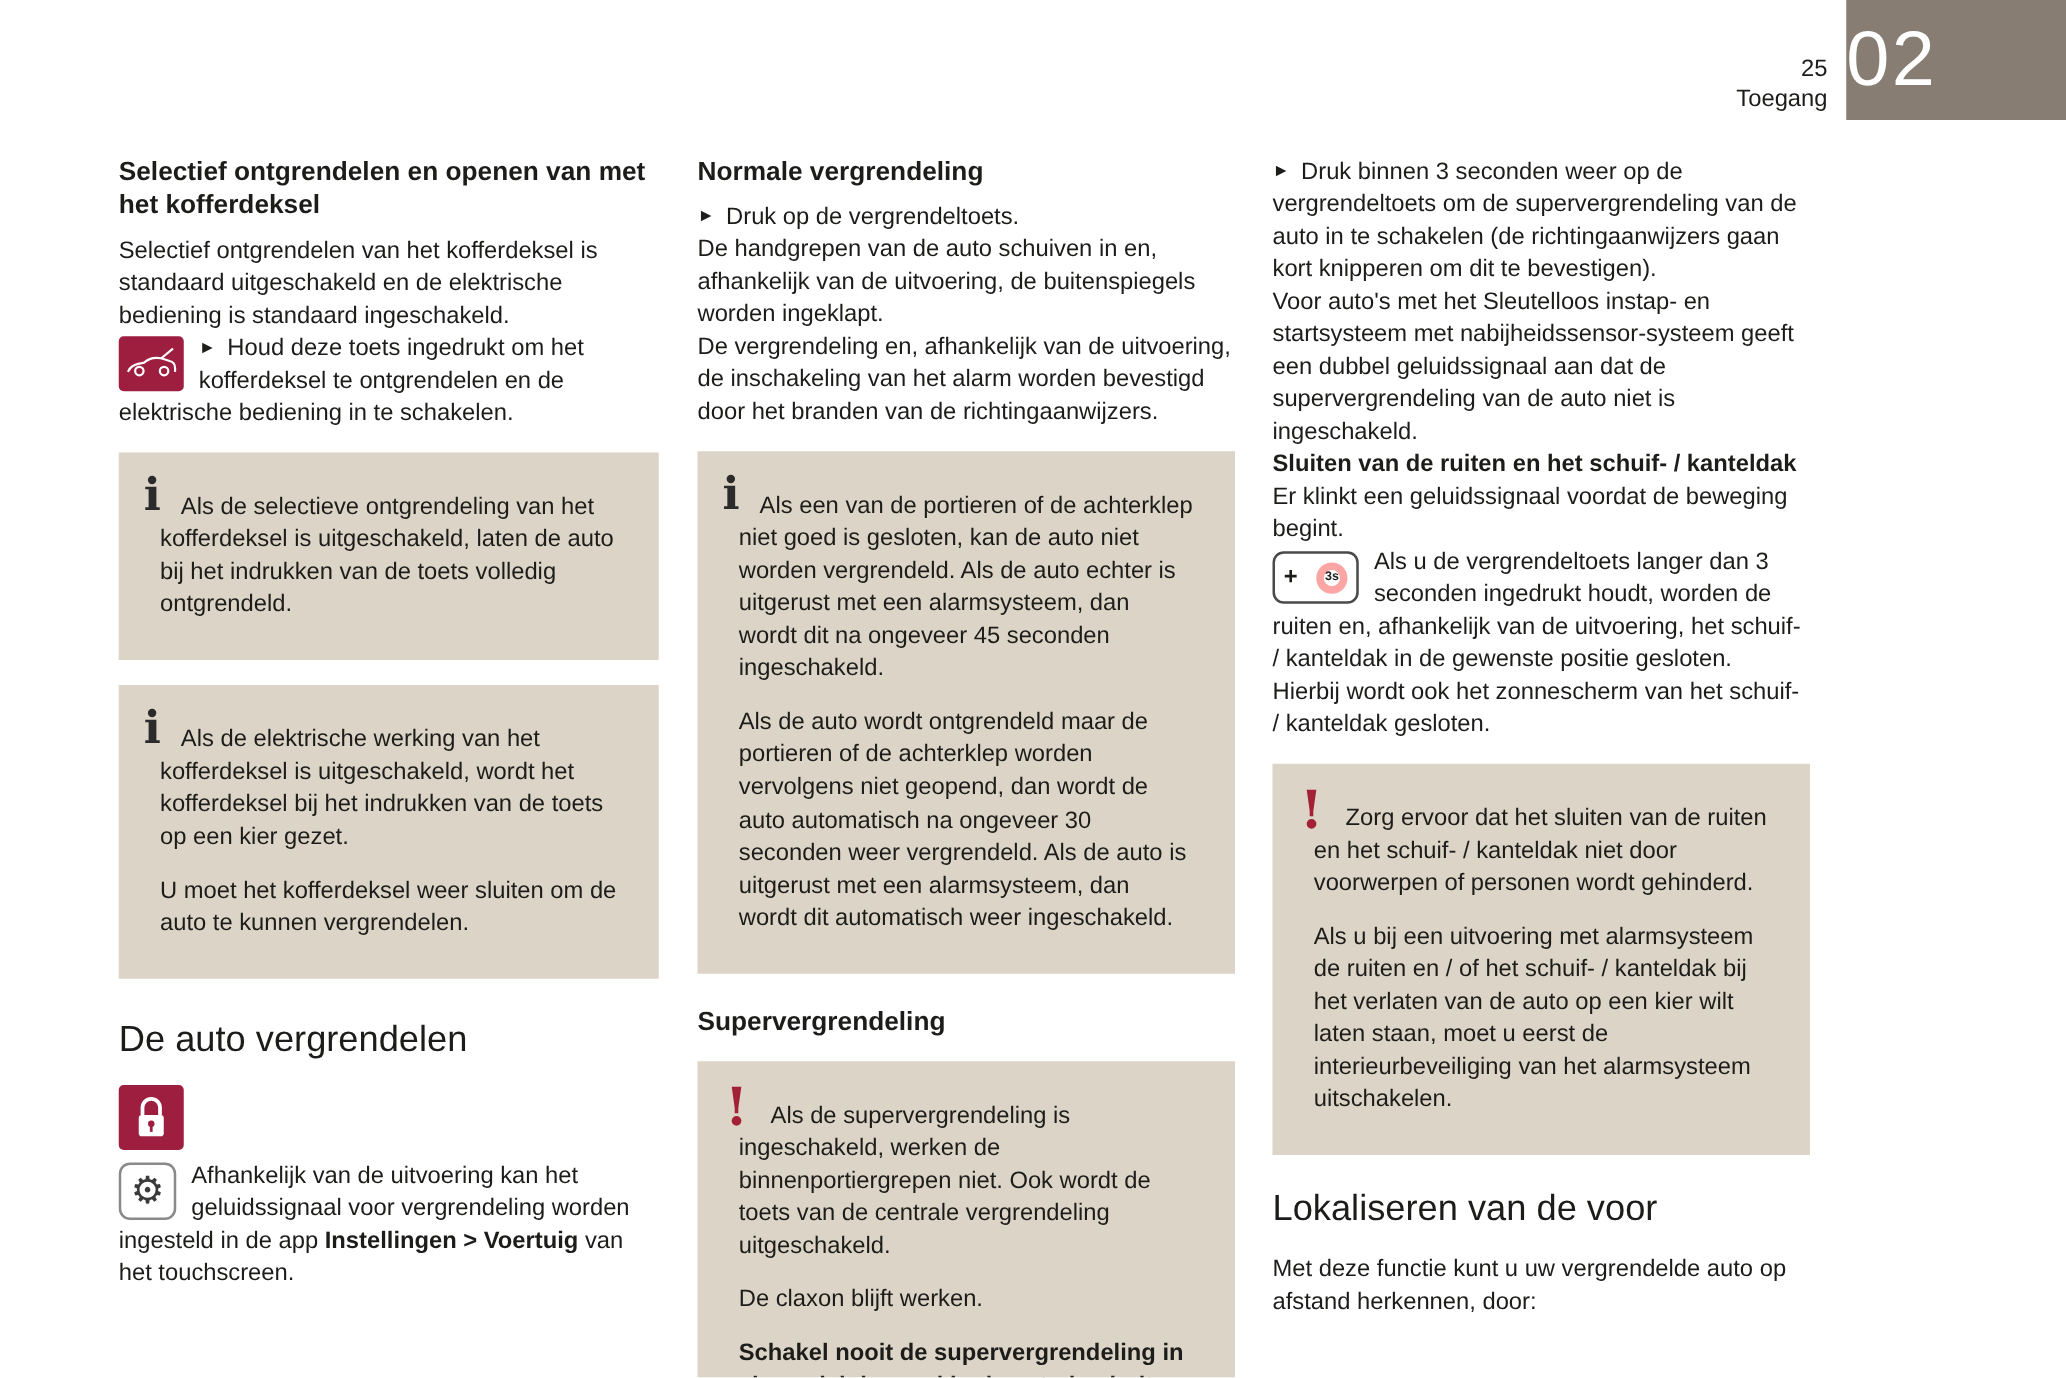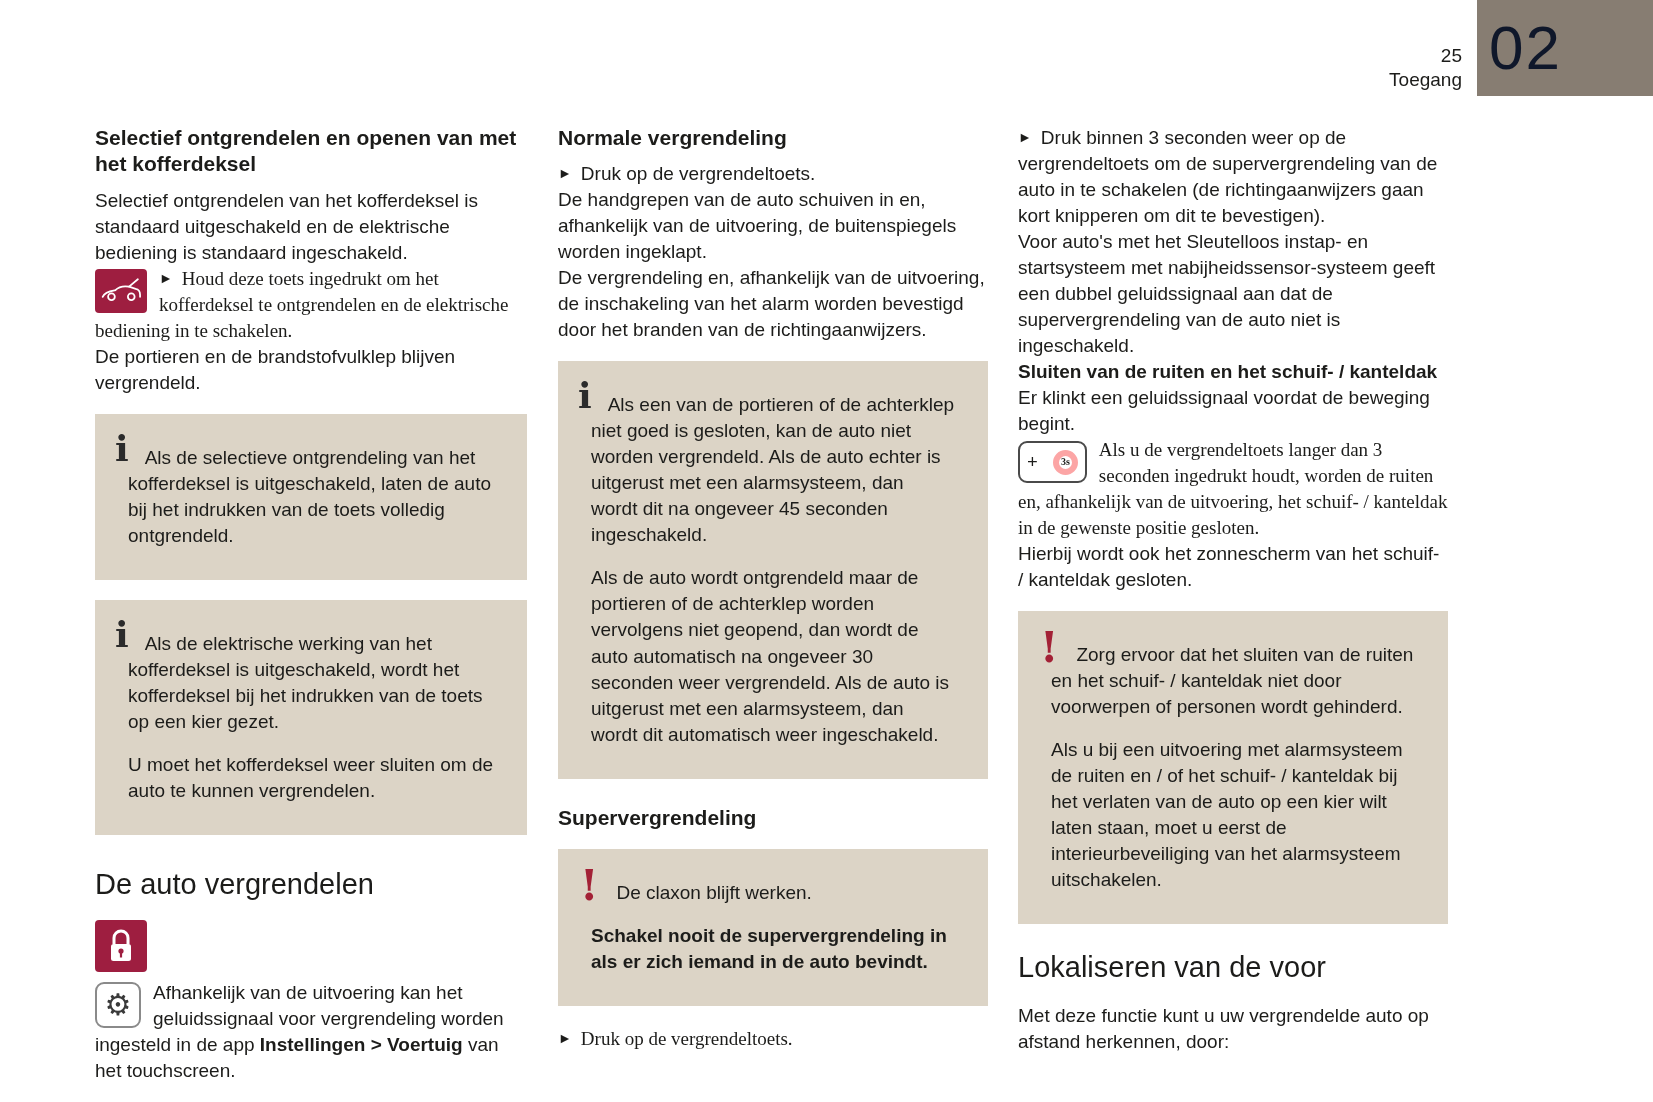--- a/index.html
+++ b/index.html
@@ -3,34 +3,34 @@
 <meta charset="utf-8">
 <style>
   html,body{margin:0;padding:0;background:#ffffff;}
   .page{
     position:relative;width:1653px;height:1102px;background:#ffffff;
     font-family:"Liberation Sans",sans-serif;color:#1c1c1a;overflow:hidden;
   }
   
   .chapter{
     position:absolute;top:0;right:0;width:176px;height:96px;background:#877d72;
-    color:#0f172a;display:flex;align-items:center;padding-left:12px;box-sizing:border-box;
+    color:#ffffff;display:flex;align-items:center;box-sizing:border-box;
   }
   .chapter span{font-size:62px;letter-spacing:2px;line-height:1;}
   .page-meta{position:absolute;top:44px;right:191px;text-align:right;font-size:19px;line-height:1.25;}
   .page-number{font-weight:400;}
   
   .col{position:absolute;top:125px;font-size:19px;line-height:1.37;}
   .col1{left:95px;width:432px;}
   .col2{left:558px;width:430px;}
   .col3{left:1018px;width:430px;}
   .col p{margin:0;}
   h3{font-size:21px;font-weight:700;margin:0 0 10px 0;line-height:1.25;}
   .h-big{font-size:29px;font-weight:400;margin:32px 0 18px 0;line-height:1.2;}
-  .gap-s{margin-top:8px;font-family:Liberation Serif, serif;}
+  .gap-s{margin-top:8px;}
   .gap-l{margin-top:36px;}
   
   .note{background:#dcd4c6;padding:14px 16px;margin:18px 0 20px 0;overflow:hidden;}
   .note p{margin:17px;}
   .i-icon{
     float:left;font-family:"DejaVu Serif",serif;font-weight:700;font-size:36px;
     line-height:.85;margin:5px 16px 2px 4px;color:#2b2b2b;
   }
   .warn-icon{
     float:left;font-family:"DejaVu Serif",serif;font-weight:700;font-size:42px;
@@ -85,21 +85,20 @@
       <span class="tile">
         <svg width="44" height="34" viewBox="0 0 60 40" aria-hidden="true">
           <path d="M5 28 C8 21 16 20 22 19 C27 14 35 13 41 14 L50 17 C55 18 56 21 56 25 L56 28" fill="none" stroke="#ffffff" stroke-width="2.4" stroke-linecap="round"></path>
           <path d="M41 14 L53 4" fill="none" stroke="#ffffff" stroke-width="2.4" stroke-linecap="round"></path>
           <circle cx="17" cy="28" r="4.6" fill="none" stroke="#ffffff" stroke-width="2.4"></circle>
           <circle cx="44" cy="28" r="4.6" fill="none" stroke="#ffffff" stroke-width="2.4"></circle>
         </svg>
       </span>
       <span class="arrow">►</span><span>Houd deze toets ingedrukt om het kofferdeksel te ontgrendelen en de elektrische bediening in te schakelen.</span>
     </div>
-    <p>De portieren en de brandstofvulklep blijven vergrendeld.</p>
 
     <div class="note">
       <span class="i-icon">i</span>
       <p>Als de selectieve ontgrendeling van het kofferdeksel is uitgeschakeld, laten de auto bij het indrukken van de toets volledig ontgrendeld.</p>
     </div>
 
     <div class="note">
       <span class="i-icon">i</span>
       <p>Als de elektrische werking van het kofferdeksel is uitgeschakeld, wordt het kofferdeksel bij het indrukken van de toets op een kier gezet.</p>
       <p>U moet het kofferdeksel weer sluiten om de auto te kunnen vergrendelen.</p>
@@ -131,20 +130,21 @@
     <div class="note">
       <span class="i-icon">i</span>
       <p>Als een van de portieren of de achterklep niet goed is gesloten, kan de auto niet worden vergrendeld. Als de auto echter is uitgerust met een alarmsysteem, dan wordt dit na ongeveer 45 seconden ingeschakeld.</p>
       <p>Als de auto wordt ontgrendeld maar de portieren of de achterklep worden vervolgens niet geopend, dan wordt de auto automatisch na ongeveer 30 seconden weer vergrendeld. Als de auto is uitgerust met een alarmsysteem, dan wordt dit automatisch weer ingeschakeld.</p>
     </div>
 
     <h3 class="gap-l" style="margin-top:26px;">Supervergrendeling</h3>
 
     <div class="note">
       <span class="warn-icon">!</span>
+      <p>Als de supervergrendeling is ingeschakeld, werken de binnenportiergrepen niet. Ook wordt de toets van de centrale vergrendeling uitgeschakeld.</p>
       <p>De claxon blijft werken.</p>
       <p class="bold">Schakel nooit de supervergrendeling in als er zich iemand in de auto bevindt.</p>
     </div>
 
     <p class="gap-s"><span class="arrow">►</span><span>Druk op de vergrendeltoets.</span></p>
   </div>
 
   <div class="col col3">
     <p><span class="arrow">►</span><span>Druk binnen 3 seconden weer op de vergrendeltoets om de supervergrendeling van de auto in te schakelen (de richtingaanwijzers gaan kort knipperen om dit te bevestigen).</span></p>
     <p>Voor auto's met het Sleutelloos instap- en startsysteem met nabijheidssensor-systeem geeft een dubbel geluidssignaal aan dat de supervergrendeling van de auto niet is ingeschakeld.</p>

